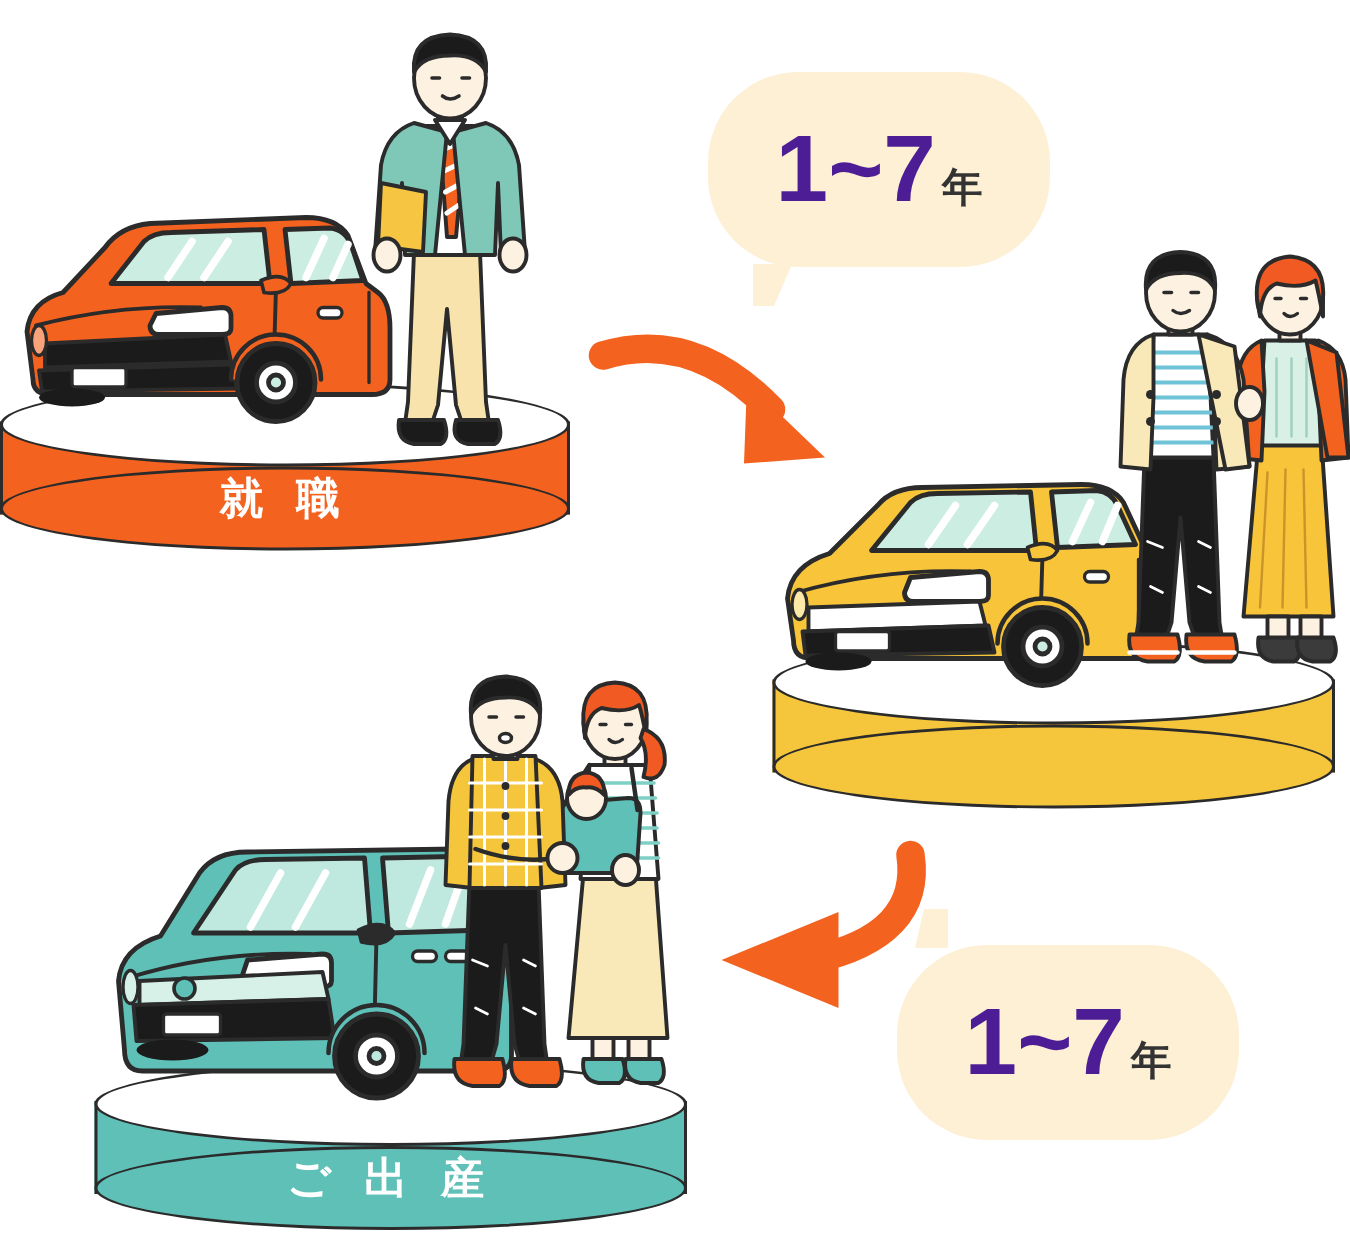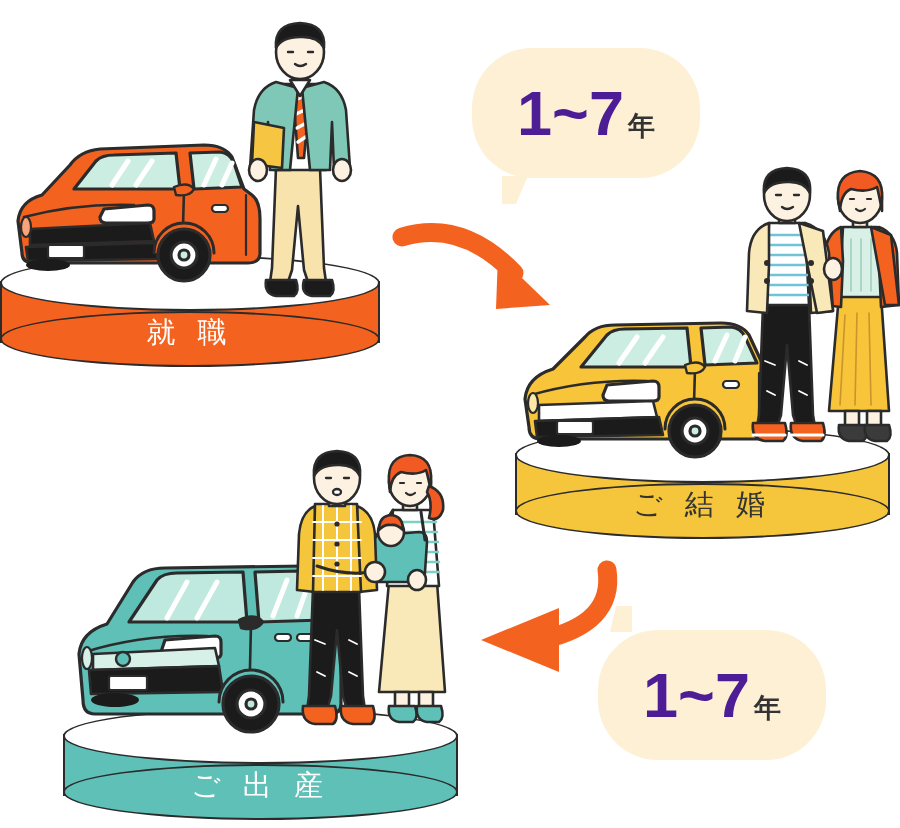--- a/index.html
+++ b/index.html
@@ -37,21 +37,21 @@
     position: absolute; left: 0; top: 56px;
     width: 100%; height: 56px;
     border: 2.5px solid #2b2b2b;
     border-radius: 50%;
     z-index: 2;
   }
   .podium .label {
     position: absolute; left: 0; top: 52px;
     width: 100%; height: 52px;
     display: flex; align-items: center; justify-content: center;
-    font-size: 29px; font-weight: 400; letter-spacing: 7px;
+    font-size: 29px; font-weight: 700; letter-spacing: 7px;
     z-index: 6; white-space: nowrap;
   }
 
   
   .bubble {
     position: absolute;
     background: #fdf0d5;
     border-radius: 60px;
     display: flex; align-items: center; justify-content: center;
   }
@@ -195,21 +195,20 @@
                 border-right:12px solid transparent;
                 border-top:28px solid #fdf0d5;"></div>
   </div>
 
   <div class="stage-group" style="left:505px; top:165px; width:395px; height:365px;">
 
     <div class="podium" style="left:10px; top:262px; width:375px; height:115px;">
       <div class="body" style="background:#f5c63c;"></div>
       <div class="bottom" style="background:#f5c63c;"></div>
       <div class="top"></div>
-      <div class="label" style="color:#333333;">ご 結 婚</div>
     </div>
 
     <div class="art" style="left:10px; top:150px; width:280px; height:155px; z-index:4;">
       <svg width="280" height="155" viewBox="0 0 280 155">
         <g stroke="#2b2b2b" stroke-width="3.2" stroke-linejoin="round" stroke-linecap="round" fill="none">
           <path d="M14 112 L10 84 Q12 62 38 54 L70 22 Q80 10 100 10 L206 8 Q226 8 234 20 L248 50
                    Q258 58 258 80 L258 114 Q258 124 246 124 L26 124 Q14 124 14 112 Z" fill="#f8c43a"></path>
 
           <path d="M66 52 L92 20 Q98 14 110 14 L172 13 L176 52 Z" fill="#cceee2"></path>
 

